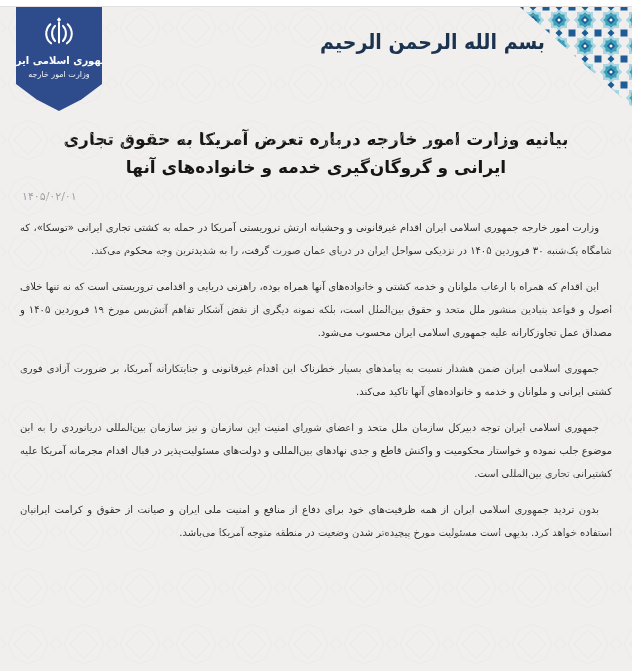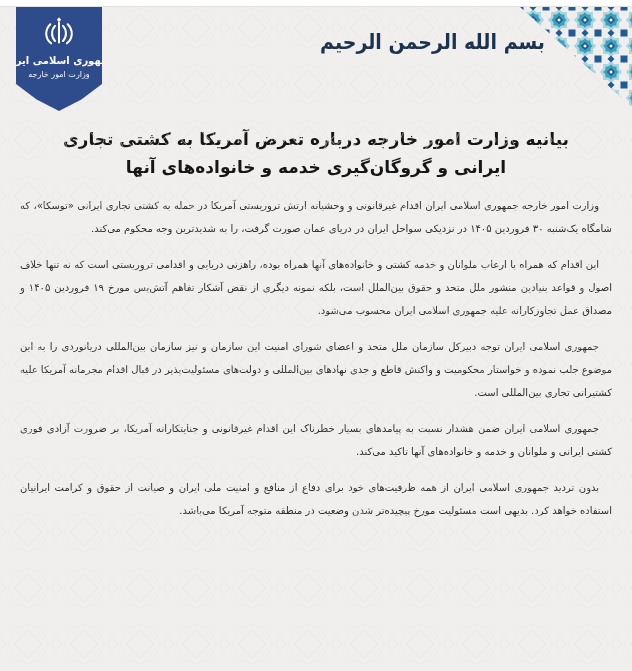--- a/index.html
+++ b/index.html
@@ -171,24 +171,25 @@
           <polygon points="0,0 112,0 112,100"></polygon>
         </clipPath>
       </defs>
       <g clip-path="url(#cornerClip)">
         <rect width="112" height="100" fill="url(#tile)"></rect>
       </g>
     </svg>
 
   </div>
 
-  <div class="title-block">بیانیه وزارت امور خارجه درباره تعرض آمریکا به کشتی تجاری ایرانی و گروگان‌گیری خدمه و خانواده‌های آنها</div>
+  <div class="title-block">بیانیه وزارت امور خارجه درباره تعرض آمریکا به حقوق تجاری ایرانی و گروگان‌گیری خدمه و خانواده‌های آنها</div>
 
+  <div class="date-row">۱۴۰۵/۰۲/۰۱</div>
 
   <div class="body-text">
       <p>وزارت امور خارجه جمهوری اسلامی ایران اقدام غیرقانونی و وحشیانه ارتش تروریستی آمریکا در حمله به کشتی تجاری ایرانی «توسکا»، که شامگاه یک‌شنبه ۳۰ فروردین ۱۴۰۵ در نزدیکی سواحل ایران در دریای عمان صورت گرفت، را به شدیدترین وجه محکوم می‌کند.</p>
       <p>این اقدام که همراه با ارعاب ملوانان و خدمه کشتی و خانواده‌های آنها همراه بوده، راهزنی دریایی و اقدامی تروریستی است که نه تنها خلاف اصول و قواعد بنیادین منشور ملل متحد و حقوق بین‌الملل است، بلکه نمونه دیگری از نقض آشکار تفاهم آتش‌بس مورخ ۱۹ فروردین ۱۴۰۵ و مصداق عمل تجاوزکارانه علیه جمهوری اسلامی ایران محسوب می‌شود.</p>
+      <p>جمهوری اسلامی ایران ضمن هشدار نسبت به پیامدهای بسیار خطرناک این اقدام غیرقانونی و جنایتکارانه آمریکا، بر ضرورت آزادی فوری کشتی ایرانی و ملوانان و خدمه و خانواده‌های آنها تاکید می‌کند.</p>
       <p>جمهوری اسلامی ایران توجه دبیرکل سازمان ملل متحد و اعضای شورای امنیت این سازمان و نیز سازمان بین‌المللی دریانوردی را به این موضوع جلب نموده و خواستار محکومیت و واکنش قاطع و جدی نهادهای بین‌المللی و دولت‌های مسئولیت‌پذیر در قبال اقدام مجرمانه آمریکا علیه کشتیرانی تجاری بین‌المللی است.</p>
-      <p>جمهوری اسلامی ایران ضمن هشدار نسبت به پیامدهای بسیار خطرناک این اقدام غیرقانونی و جنایتکارانه آمریکا، بر ضرورت آزادی فوری کشتی ایرانی و ملوانان و خدمه و خانواده‌های آنها تاکید می‌کند.</p>
       <p>بدون تردید جمهوری اسلامی ایران از همه ظرفیت‌های خود برای دفاع از منافع و امنیت ملی ایران و صیانت از حقوق و کرامت ایرانیان استفاده خواهد کرد. بدیهی است مسئولیت مورخ پیچیده‌تر شدن وضعیت در منطقه متوجه آمریکا می‌باشد.</p>
     </div>
 
 </div>
 
 </body></html>

